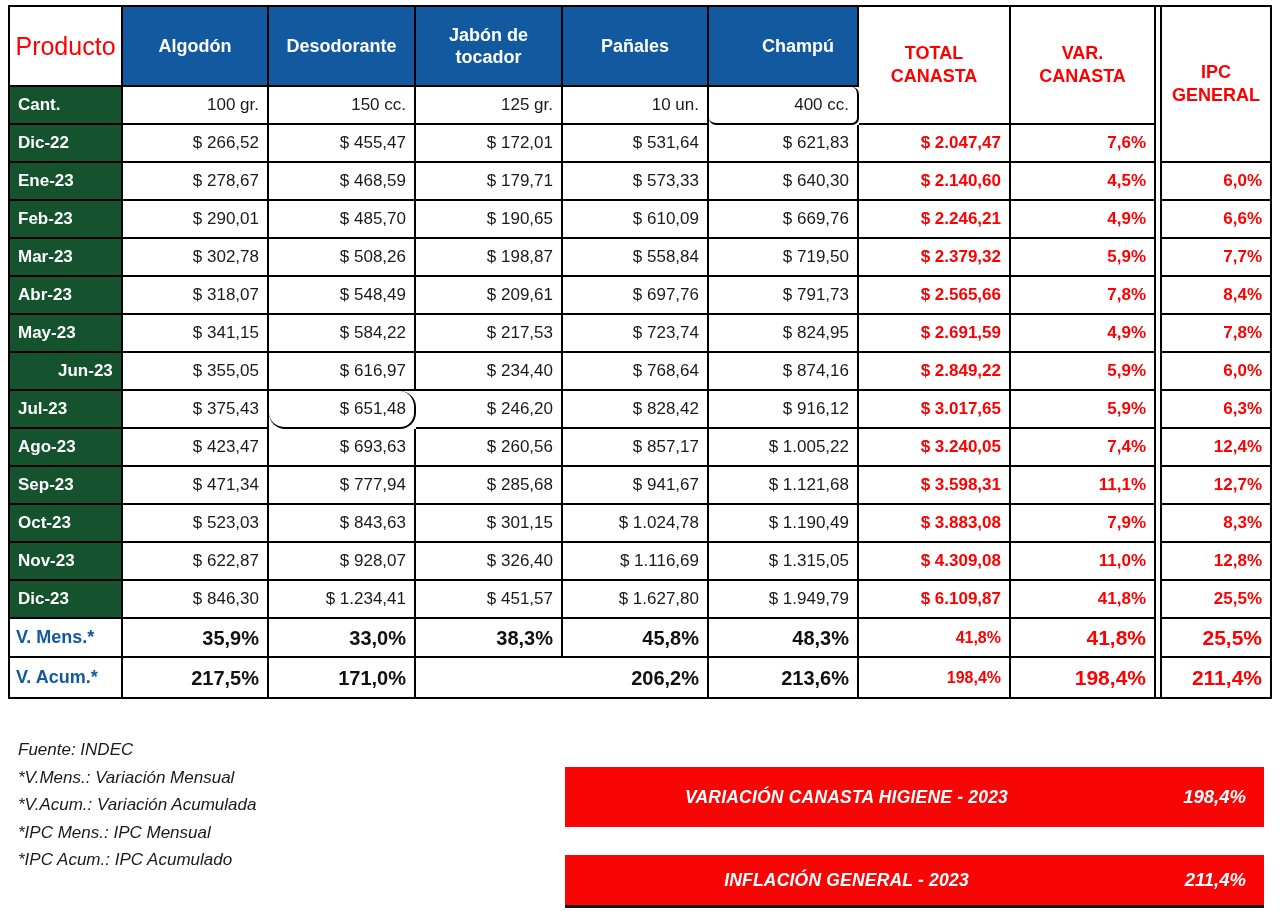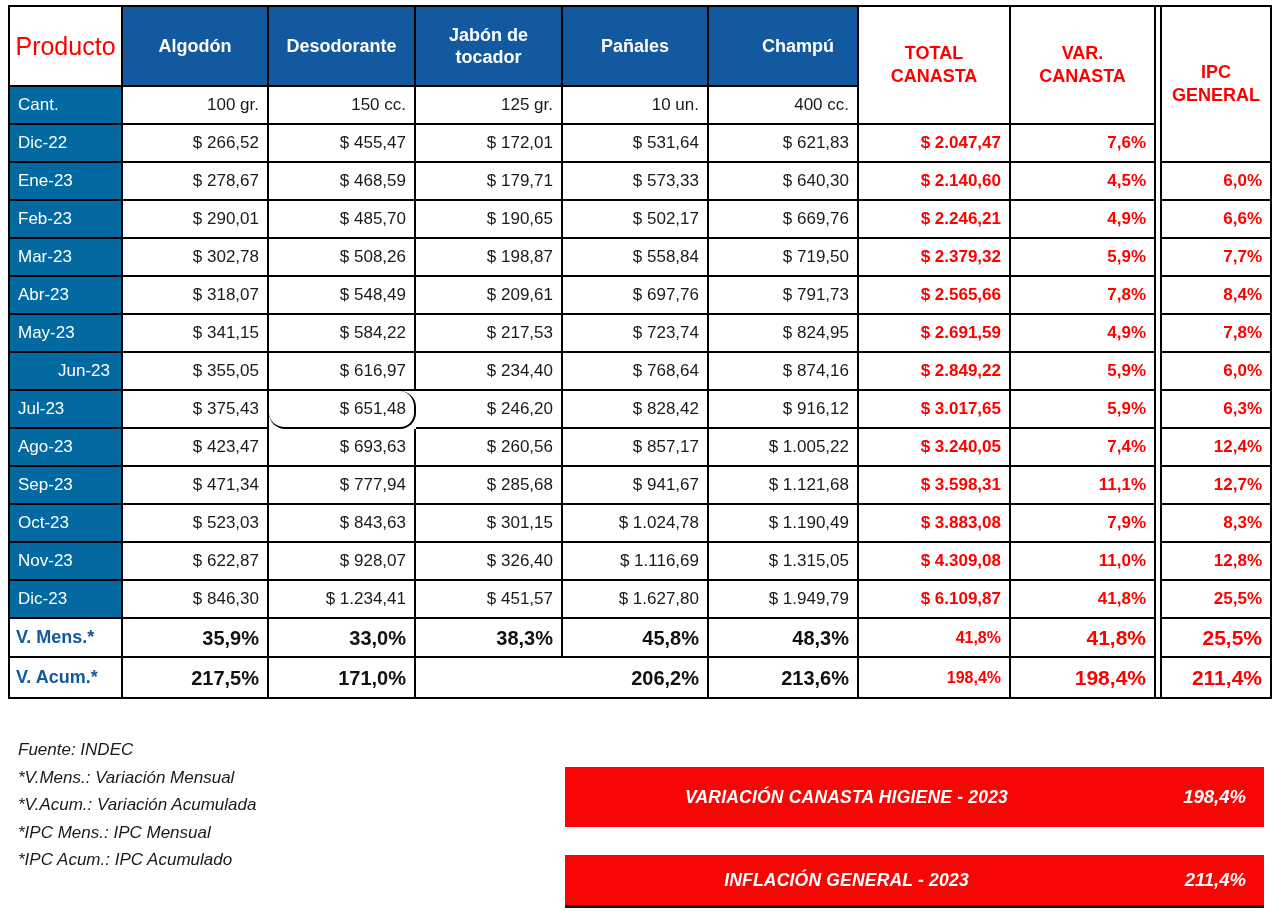--- a/index.html
+++ b/index.html
@@ -11,21 +11,21 @@
     position:absolute;left:8px;top:5px;
     width:1264px;height:694px;box-sizing:border-box;
     border:2px solid #000;background:#fff;
     display:grid;
     grid-template-columns:113px 146px 147px 147px 146px 150px 152px 145px 4px 110px;
     grid-template-rows:80px 38px repeat(13,38px) 39px 39px;
   }
   .c{box-sizing:border-box;display:flex;align-items:center;
      border-right:2px solid #000;border-bottom:2px solid #000;
      padding:0 8px;font-size:17px;line-height:1.2;background:#fff;overflow:hidden;}
-  .blue{background:#0369a1;color:#fff;font-weight:normal;}
+  .blue{background:#14532d;color:#fff;font-weight:bold;}
   .hdr{background:#1259A0;color:#fff;font-weight:bold;justify-content:center;
        text-align:center;font-size:18px;line-height:1.25;}
   .corner{color:#FE0000;font-weight:normal;justify-content:center;font-size:25px;}
   .redhdr{color:#FE0000;font-weight:bold;justify-content:center;text-align:center;
           font-size:18px;line-height:1.3;}
   .lab{justify-content:flex-start;padding-left:8px;font-size:17px;}
   .num{justify-content:flex-end;text-align:right;color:#1a1a1a;}
   .rednum{justify-content:flex-end;text-align:right;color:#FE0000;font-weight:bold;}
   .sumlab{color:#1259A0;font-weight:bold;font-size:18px;justify-content:flex-start;padding-left:6px;}
   .sumnum{justify-content:flex-end;font-size:20px;font-weight:bold;color:#111;}
@@ -66,21 +66,21 @@
     <div class="c hdr" style="grid-area: 1 / 5;">Pañales</div>
     <div class="c hdr" style="grid-area: 1 / 6; padding-left: 38px;">Champú</div>
     <div class="c redhdr" style="grid-area: 1 / 7 / span 2 / span 1;">TOTAL CANASTA</div>
     <div class="c redhdr nr" style="grid-area: 1 / 8 / span 2 / span 1; border-right: 2px solid rgb(0, 0, 0);">VAR. CANASTA</div>
     <div class="c redhdr bl nr" style="grid-area: 1 / 10 / span 3 / span 1;">IPC GENERAL</div>
     <div class="c blue lab" style="grid-area: 2 / 1;">Cant.</div>
     <div class="c num" style="grid-area: 2 / 2;">100 gr.</div>
     <div class="c num" style="grid-area: 2 / 3;">150 cc.</div>
     <div class="c num" style="grid-area: 2 / 4;">125 gr.</div>
     <div class="c num" style="grid-area: 2 / 5;">10 un.</div>
-    <div class="c num" style="grid-area: 2 / 6;">400 cc.</div>
+    <div class="c num" style="grid-area: 2 / 6; border-radius: 7px;">400 cc.</div>
     <div class="c blue lab" style="grid-area: 3 / 1;">Dic-22</div>
     <div class="c num" style="grid-area: 3 / 2;">$ 266,52</div>
     <div class="c num" style="grid-area: 3 / 3;">$ 455,47</div>
     <div class="c num" style="grid-area: 3 / 4;">$ 172,01</div>
     <div class="c num" style="grid-area: 3 / 5;">$ 531,64</div>
     <div class="c num" style="grid-area: 3 / 6;">$ 621,83</div>
     <div class="c rednum" style="grid-area: 3 / 7;">$ 2.047,47</div>
     <div class="c rednum nr" style="grid-area: 3 / 8; border-right: 2px solid rgb(0, 0, 0);">7,6%</div>
     <div class="c blue lab" style="grid-area: 4 / 1;">Ene-23</div>
     <div class="c num" style="grid-area: 4 / 2;">$ 278,67</div>
@@ -88,21 +88,21 @@
     <div class="c num" style="grid-area: 4 / 4;">$ 179,71</div>
     <div class="c num" style="grid-area: 4 / 5;">$ 573,33</div>
     <div class="c num" style="grid-area: 4 / 6;">$ 640,30</div>
     <div class="c rednum" style="grid-area: 4 / 7;">$ 2.140,60</div>
     <div class="c rednum nr" style="grid-area: 4 / 8; border-right: 2px solid rgb(0, 0, 0);">4,5%</div>
     <div class="c rednum bl nr" style="grid-area: 4 / 10;">6,0%</div>
     <div class="c blue lab" style="grid-area: 5 / 1;">Feb-23</div>
     <div class="c num" style="grid-area: 5 / 2;">$ 290,01</div>
     <div class="c num" style="grid-area: 5 / 3;">$ 485,70</div>
     <div class="c num" style="grid-area: 5 / 4;">$ 190,65</div>
-    <div class="c num" style="grid-area: 5 / 5;">$ 502,17</div>
+    <div class="c num" style="grid-area: 5 / 5;">$ 610,09</div>
     <div class="c num" style="grid-area: 5 / 6;">$ 669,76</div>
     <div class="c rednum" style="grid-area: 5 / 7;">$ 2.246,21</div>
     <div class="c rednum nr" style="grid-area: 5 / 8; border-right: 2px solid rgb(0, 0, 0);">4,9%</div>
     <div class="c rednum bl nr" style="grid-area: 5 / 10;">6,6%</div>
     <div class="c blue lab" style="grid-area: 6 / 1;">Mar-23</div>
     <div class="c num" style="grid-area: 6 / 2;">$ 302,78</div>
     <div class="c num" style="grid-area: 6 / 3;">$ 508,26</div>
     <div class="c num" style="grid-area: 6 / 4;">$ 198,87</div>
     <div class="c num" style="grid-area: 6 / 5;">$ 558,84</div>
     <div class="c num" style="grid-area: 6 / 6;">$ 719,50</div>

